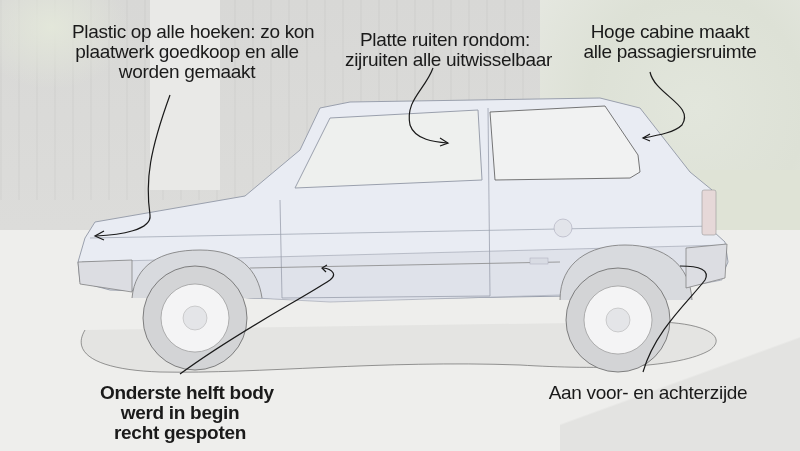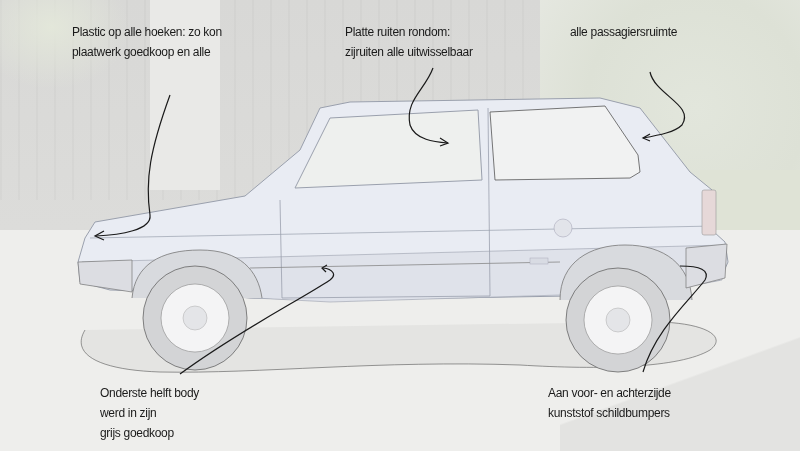--- a/index.html
+++ b/index.html
@@ -10,21 +10,21 @@
     background:repeating-linear-gradient(90deg, rgba(0,0,0,0.025) 0 2px, transparent 2px 18px); }
   .bg-pillar { position:absolute; left:150px; top:0; width:70px; height:190px; background:#e9e9e7; }
   .bg-trees { position:absolute; left:540px; top:0; width:260px; height:270px;
     background:radial-gradient(ellipse at 60% 40%, #e2e6dc 0%, #dde1d6 50%, #e8eae4 100%); }
   .bg-hedge { position:absolute; left:700px; top:170px; width:100px; height:100px; background:#dfe3d6; }
   .bg-foliage { position:absolute; left:0; top:0; width:130px; height:90px; background:radial-gradient(ellipse at 40% 30%, #e3e7da 0%, transparent 70%); }
   .ground { position:absolute; left:0; top:230px; width:800px; height:221px; background:#eeeeec; }
   .ground-tiles { position:absolute; left:560px; top:330px; width:240px; height:121px;
     background:linear-gradient(160deg, transparent 0%, transparent 45%, #e3e3e1 46%, #e3e3e1 100%); }
   svg.car { position:absolute; left:0; top:0; }
-  .label { position:absolute; color:#1a1a1a; font-size:12px; line-height:20px; text-align:left; letter-spacing:-0.3px; }
+  .label { position:absolute; color:#1a1a1a; font-size:19px; line-height:20px; text-align:center; letter-spacing:-0.3px; }
   .label span { display:block; white-space:nowrap; }
 </style>
 </head>
 <body>
 
 <div class="stage">
   <div class="bg-wall"></div>
   <div class="bg-wall-stripes"></div>
   <div class="bg-pillar"></div>
   <div class="bg-foliage"></div>
@@ -82,34 +82,35 @@
       <path d="M650,134 L643,138 L650,141"></path>
       <path d="M180,374 C240,330 300,300 330,280 C337,275 333,269 323,268"></path>
       <path d="M327,265 L322,268 L326,272"></path>
       <path d="M643,372 C655,330 690,300 705,280 C710,270 700,266 680,266"></path>
     </g>
   </svg>
 
   <div class="label" style="left:72px; top:22px; width:230px;">
     <span>Plastic op alle hoeken: zo kon</span>
     <span>plaatwerk goedkoop en alle</span>
+    <span>worden gemaakt</span>
   </div>
 
-  <div class="label" style="left:345px; top:22px; width:200px;">
+  <div class="label" style="left:345px; top:30px; width:200px;">
     <span>Platte ruiten rondom:</span>
     <span>zijruiten alle uitwisselbaar</span>
   </div>
 
   <div class="label" style="left:570px; top:22px; width:200px;">
+    <span>Hoge cabine maakt</span>
     <span>alle passagiersruimte</span>
   </div>
 
-  <div class="label" style="left:100px; top:383px; width:160px;">
+  <div class="label" style="left:100px; top:383px; width:160px;font-weight:bold;">
     <span>Onderste helft body</span>
-    <span>werd in zijn</span>
-    <span>grijs goedkoop</span>
+    <span>werd in begin</span>
+    <span>recht gespoten</span>
   </div>
 
   <div class="label" style="left:548px; top:383px; width:200px;">
     <span>Aan voor- en achterzijde</span>
-    <span>kunststof schildbumpers</span>
   </div>
 </div>
 
 </body></html>

